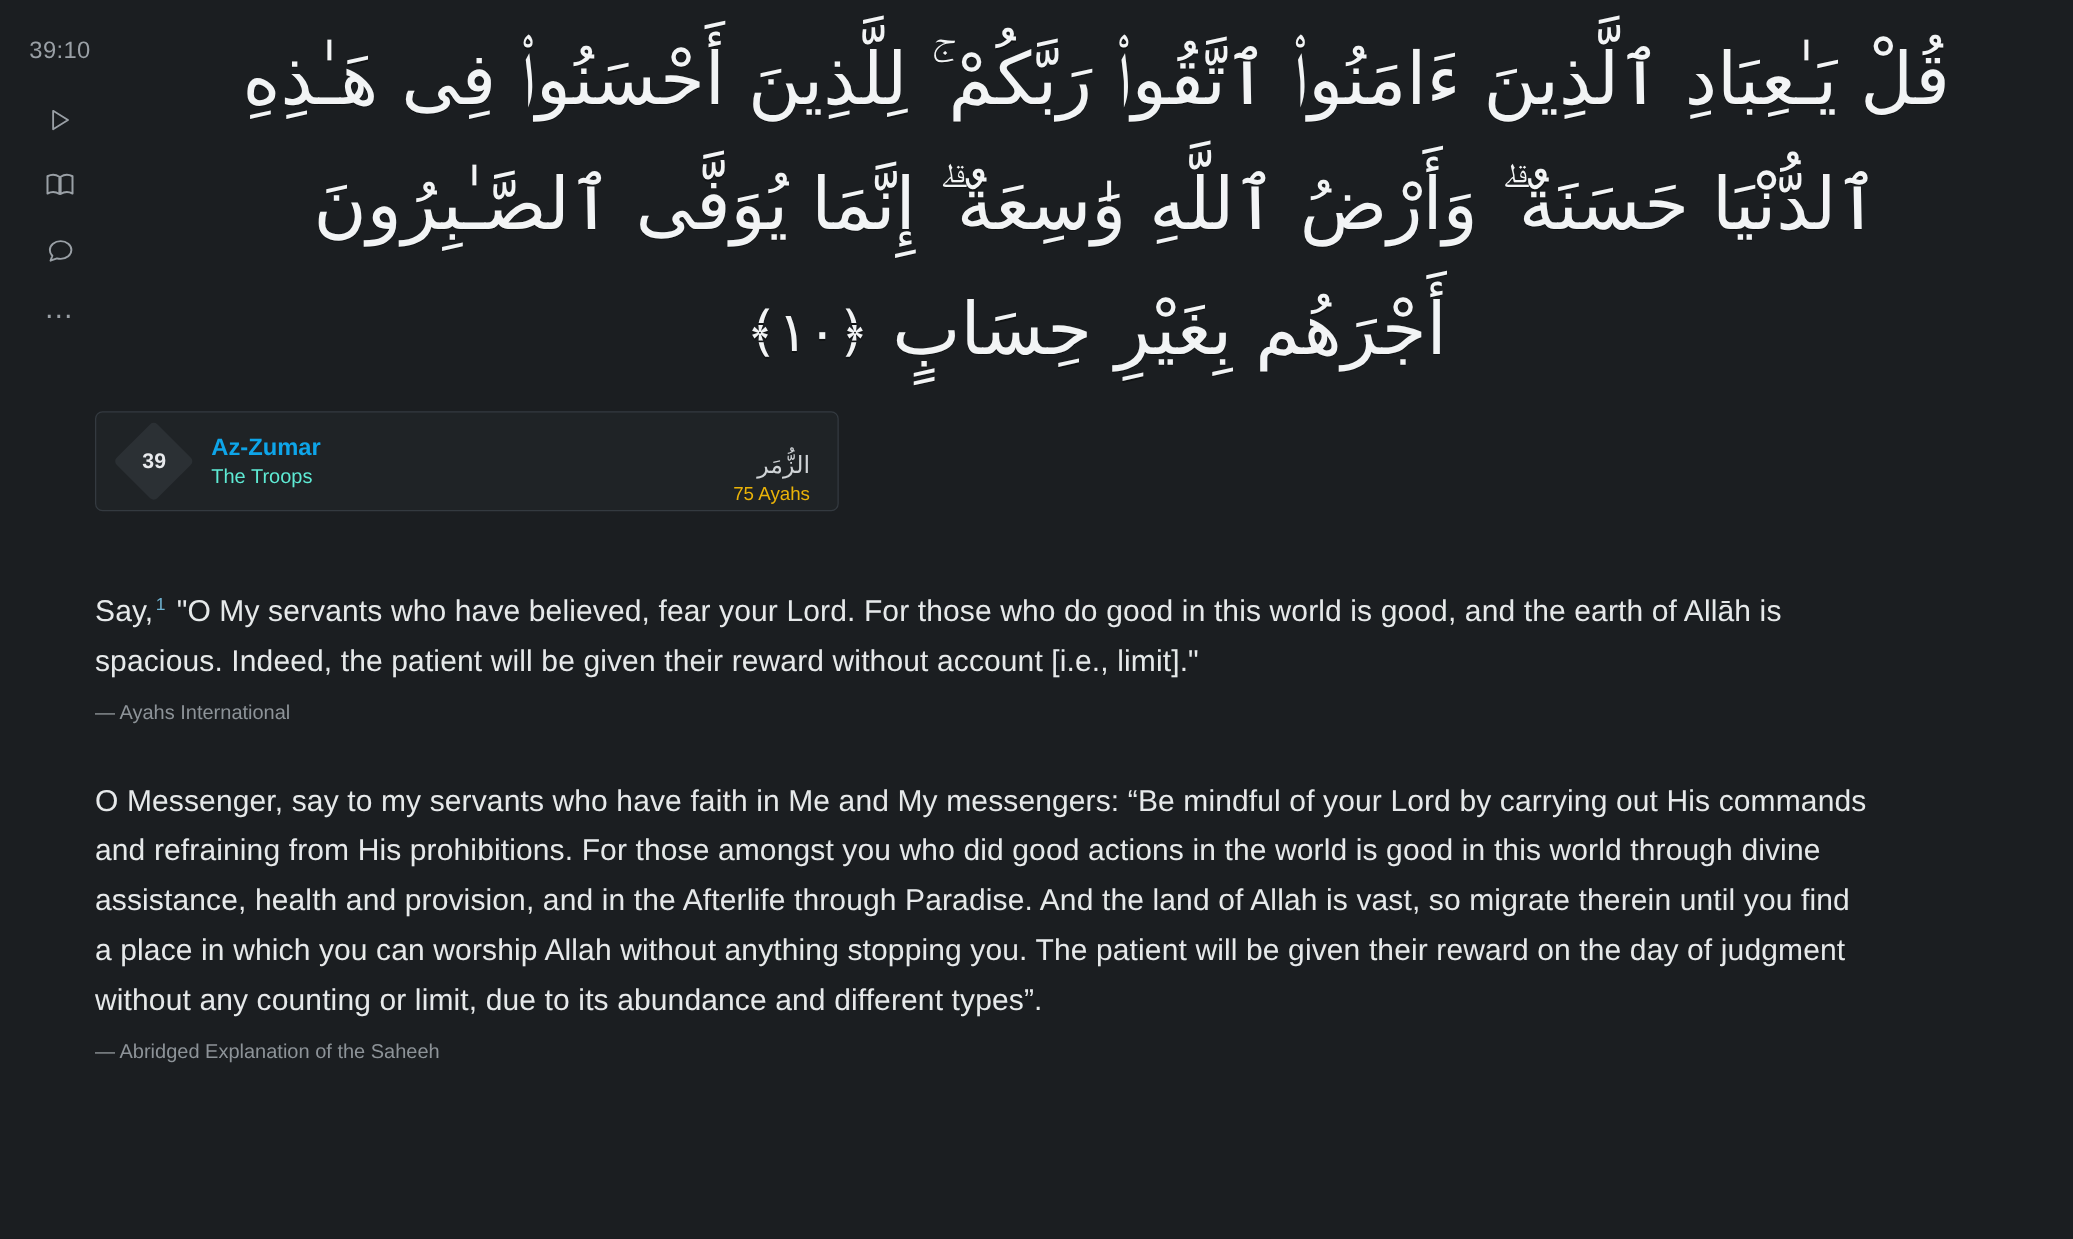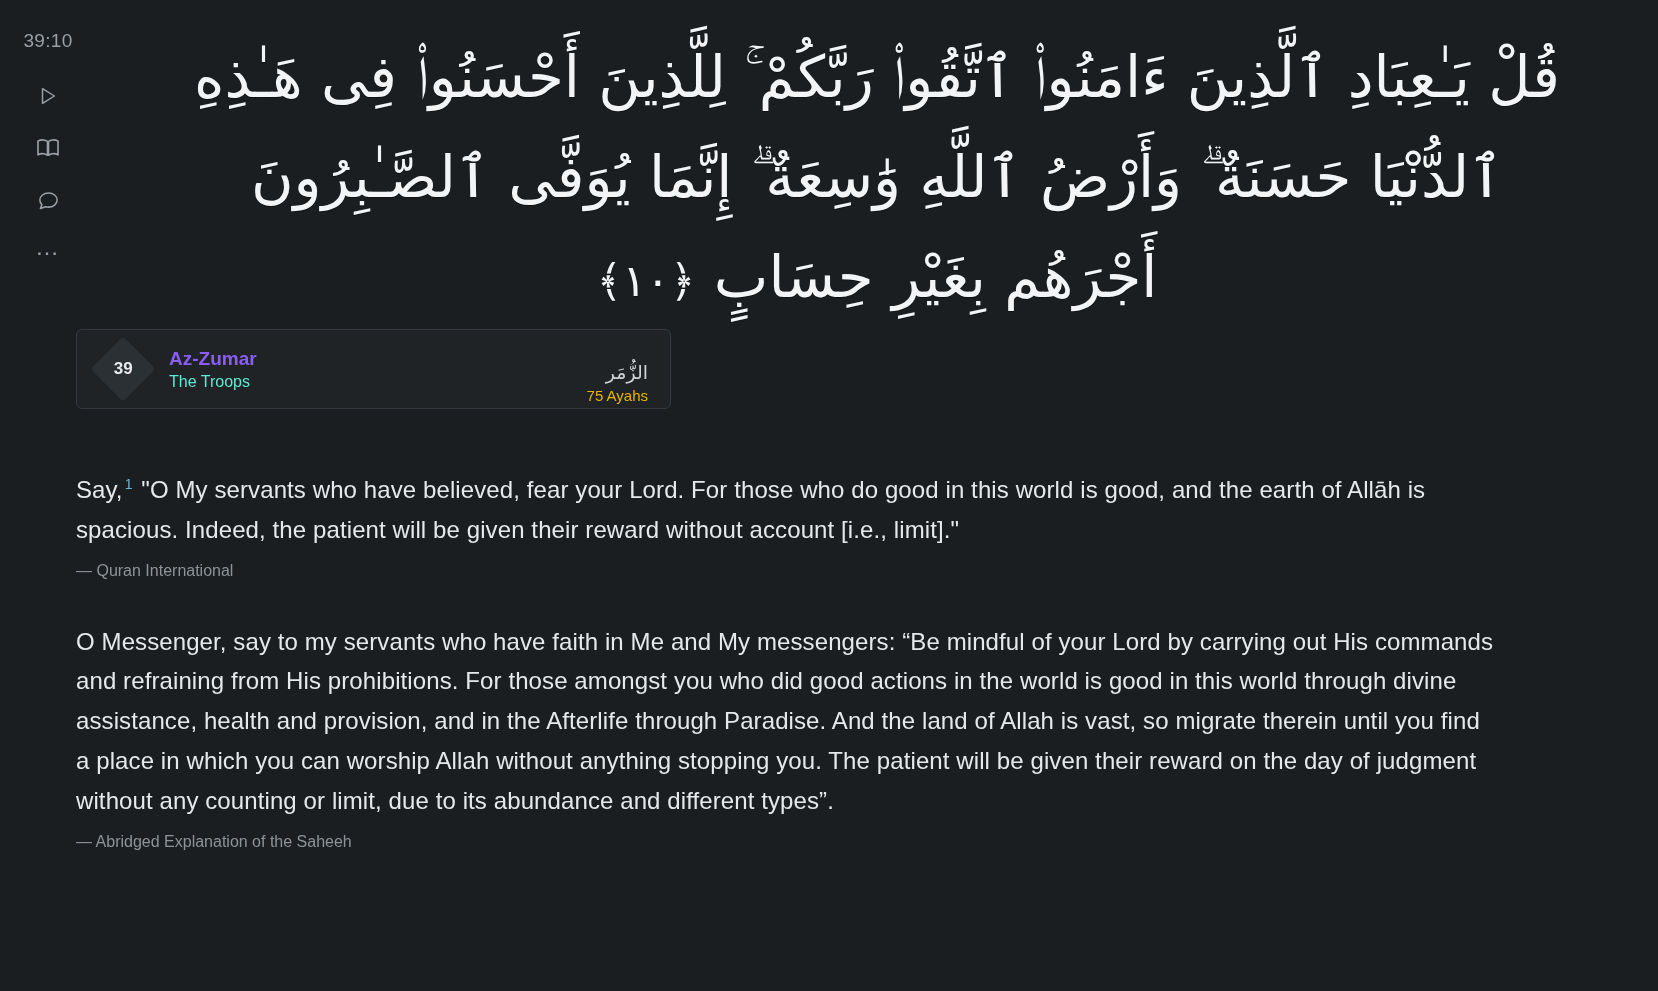--- a/index.html
+++ b/index.html
@@ -71,21 +71,21 @@
 
   
   .arabic {
     direction: rtl;
     text-align: center;
     font-family: "DejaVu Sans", "Liberation Sans", sans-serif;
     color: #f2f4f5;
     font-size: 58px;
     line-height: 1.72;
     letter-spacing: 0.5px;
-    padding-top: 28px;
+    padding-top: 14px;
     white-space: normal;
     font-weight: 400;
     text-shadow: 0 1px 0 rgba(0,0,0,0.4);
   }
   .ayah-mark {
     display: inline-block;
     font-size: 44px;
     vertical-align: middle;
   }
 
@@ -122,21 +122,21 @@
   .surah-badge span {
     transform: rotate(-45deg);
     font-size: 17px;
     font-weight: 700;
     color: #e8eaed;
   }
   .surah-names { flex: 1; }
   .surah-name {
     font-size: 19px;
     font-weight: 700;
-    color: #8b5cf6;
+    color: #0ea5e9;
     margin-bottom: 3px;
   }
   .surah-translated {
     font-size: 16px;
     color: #5eead4;
   }
   .surah-right {
     text-align: right;
   }
   .surah-arabic-name {
@@ -231,21 +231,21 @@
     </div>
   </div>
 
   <div class="translations">
 
     <div class="trans-block">
       <div class="trans-text">
         <span>Say,</span><span class="footnote-ref">1</span>
         <span>"O My servants who have believed, fear your Lord. For those who do good in this world is good, and the earth of Allāh is spacious. Indeed, the patient will be given their reward without account [i.e., limit]."</span>
       </div>
-      <div class="trans-source">— Quran International</div>
+      <div class="trans-source">— Ayahs International</div>
     </div>
 
     <div class="trans-block">
       <div class="trans-text">
         <span>O Messenger, say to my servants who have faith in Me and My messengers: “Be mindful of your Lord by carrying out His commands and refraining from His prohibitions. For those amongst you who did good actions in the world is good in this world through divine assistance, health and provision, and in the Afterlife through Paradise. And the land of Allah is vast, so migrate therein until you find a place in which you can worship Allah without anything stopping you. The patient will be given their reward on the day of judgment without any counting or limit, due to its abundance and different types”.</span>
       </div>
       <div class="trans-source">— Abridged Explanation of the Saheeh</div>
     </div>
 
   </div>

